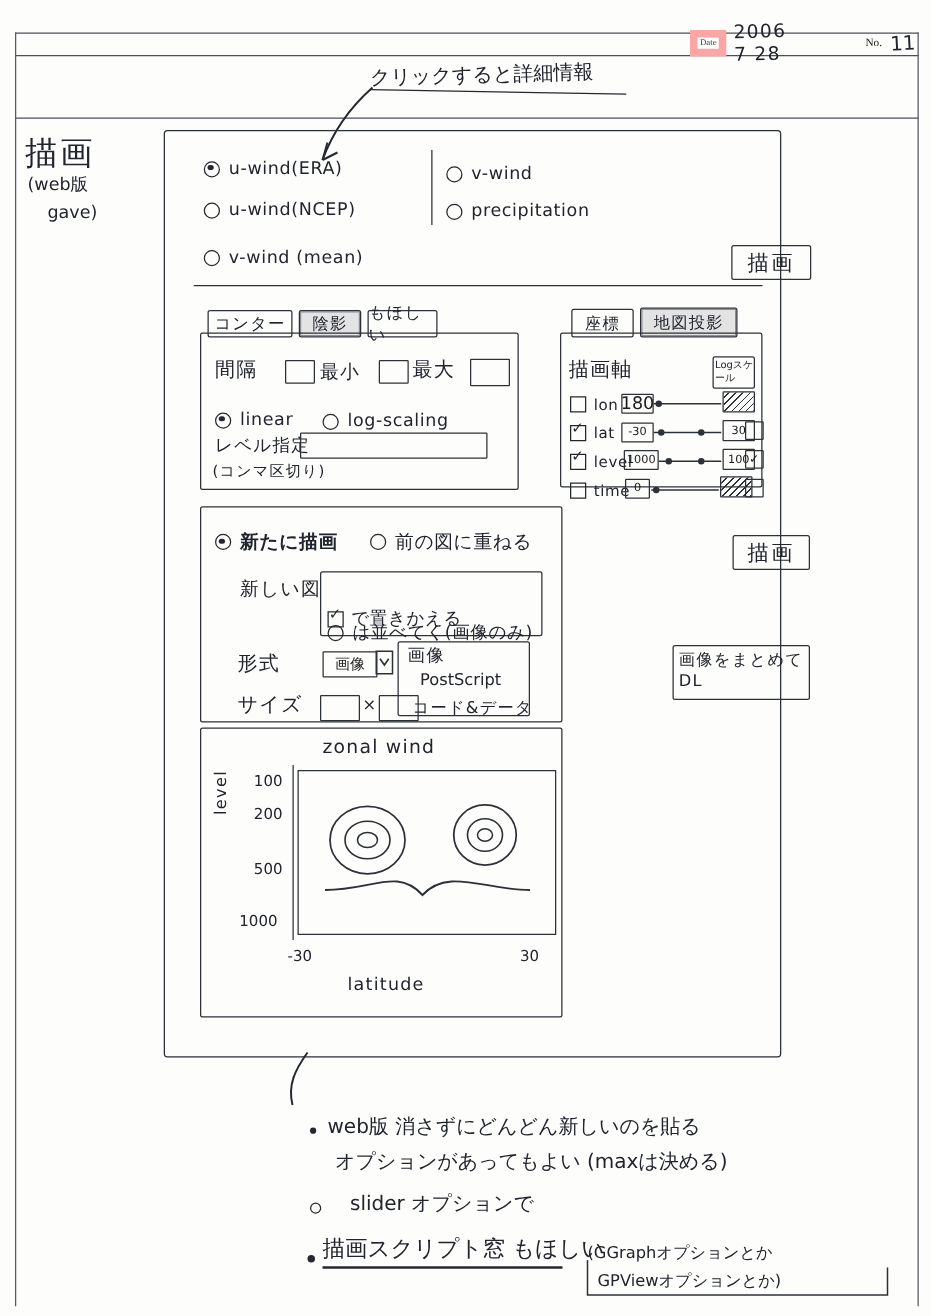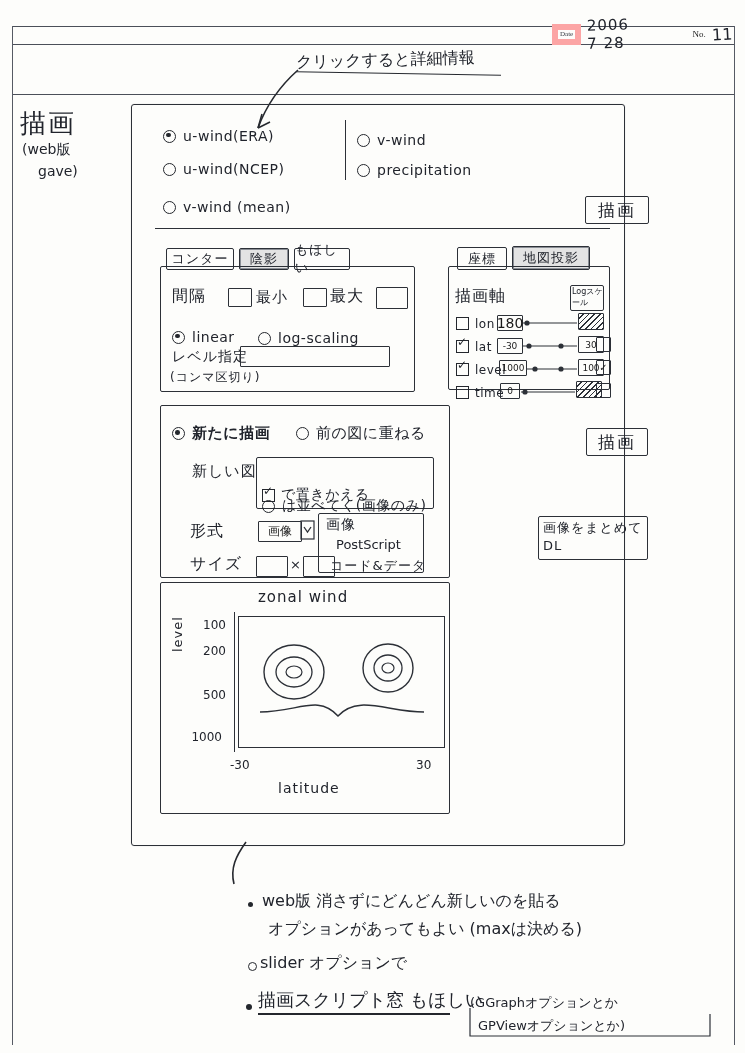--- a/index.html
+++ b/index.html
@@ -518,21 +518,21 @@
 
   <svg class="ink" style="left:218px; top:840px; width:40px; height:48px;">
     <path d="M 28 2 C 18 16, 12 28, 16 44" stroke="#26292f" stroke-width="1.6" fill="none"></path>
   </svg>
 
   <div class="bullet" style="left:248px; top:902px;"></div>
   <div class="bnote handwritten" style="left:262px; top:890px;">web版 消さずにどんどん新しいのを貼る</div>
   <div class="bnote handwritten" style="left:268px; top:918px;">オプションがあってもよい (maxは決める)</div>
 
   <div class="bullet ring" style="left:248px; top:962px;"></div>
-  <div class="bnote handwritten" style="left:260px; top:952px;">slider オプションで</div>
+  <div class="bnote handwritten" style="left:280px; top:952px;">slider オプションで</div>
 
   <div class="bullet" style="left:246px; top:1004px; width:6px; height:6px;"></div>
   <div class="bnote handwritten" style="left:258px; top:989px; font-size:18px;">描画スクリプト窓 もほしい</div>
   <div class="underline-thick" style="left:258px; top:1013px; width:192px;"></div>
   <div class="bnote handwritten" style="left:470px; top:992px; font-size:13px;">(GGraphオプションとか</div>
   <div class="bnote handwritten" style="left:478px; top:1015px; font-size:13px;">GPViewオプションとか)</div>
   <svg class="ink" style="left:466px; top:1006px; width:250px; height:34px;">
     <path d="M 4 2 L 4 30 L 244 30 L 244 8" stroke="#2c3037" stroke-width="1.2" fill="none"></path>
   </svg>
 

